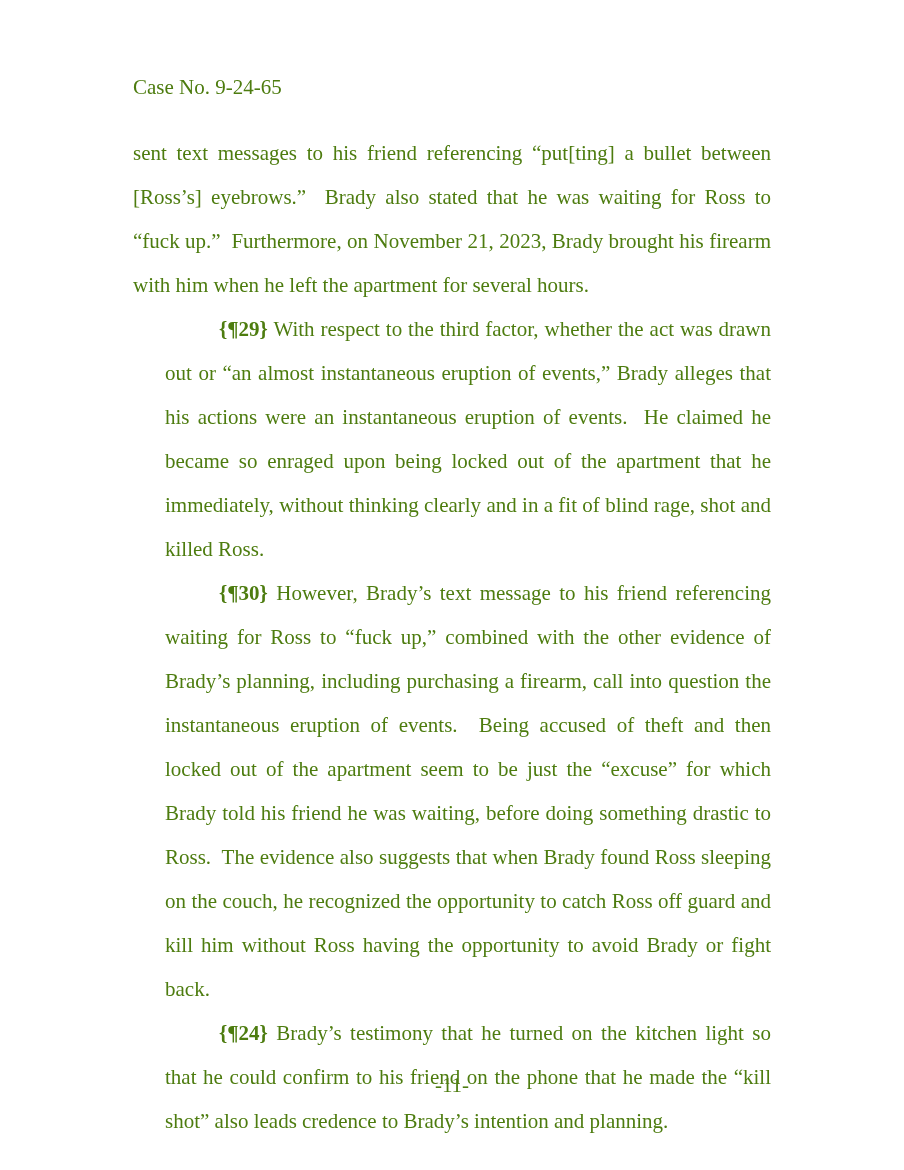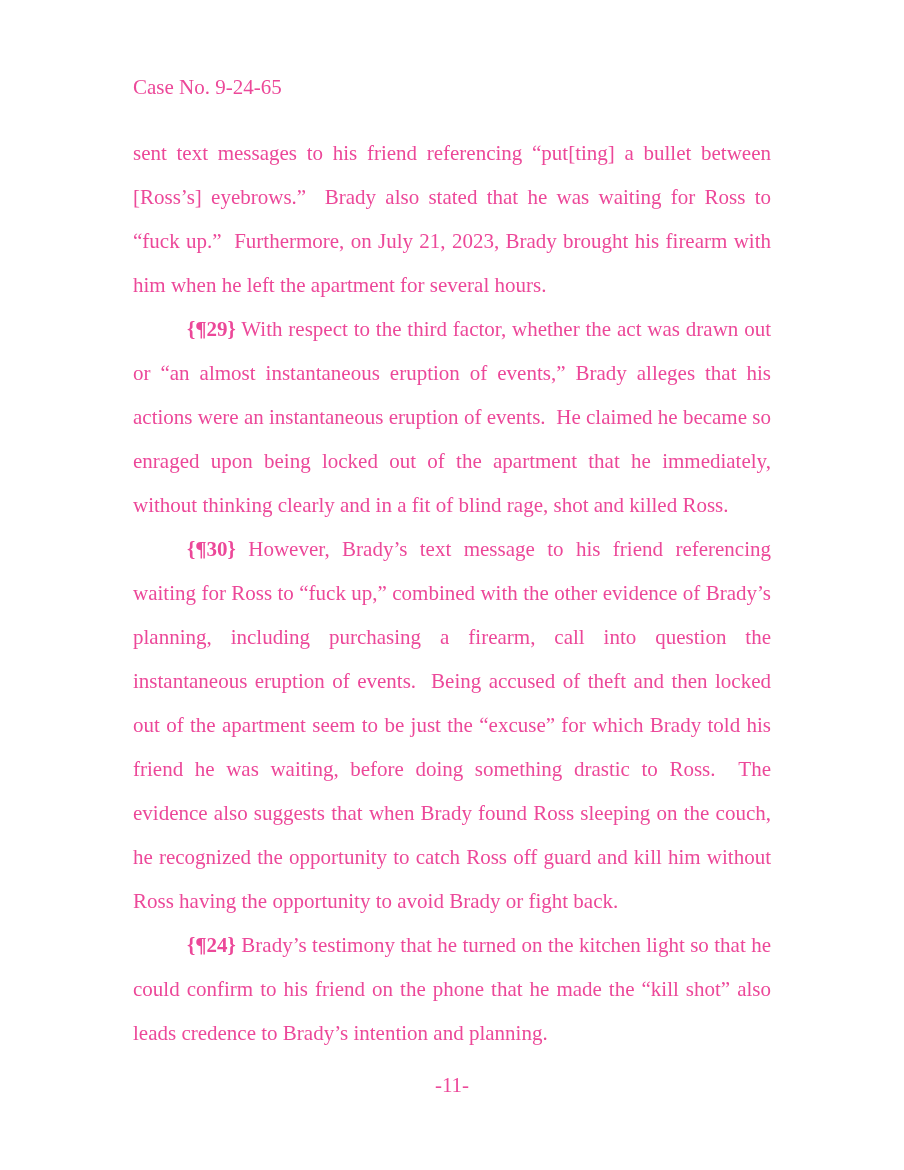--- a/index.html
+++ b/index.html
@@ -6,21 +6,21 @@
     margin: 0;
     padding: 0;
     background: #ffffff;
   }
   .page {
     position: relative;
     width: 904px;
     height: 1170px;
     background: #ffffff;
     font-family: "Liberation Serif", "DejaVu Serif", serif;
-    color: #ec4899;
+    color: #4d7c0f;
     overflow: hidden;
   }
   .case-no {
     position: absolute;
     left: 133px;
     top: 74px;
     font-size: 21px;
     line-height: 26px;
   }
   .doc-body {
@@ -31,20 +31,21 @@
   }
   .doc-body p {
     margin: 0;
     font-size: 21px;
     line-height: 44px;
     text-align: justify;
     white-space: pre-wrap;
   }
   .doc-body p.indented {
     text-indent: 54px;
+    margin-left: 32px;
   }
   .para-label {
     font-weight: bold;
   }
   .page-footer {
     position: absolute;
     left: 0;
     top: 1072px;
     width: 904px;
     text-align: center;
@@ -54,21 +55,21 @@
 </style>
 </head>
 <body>
 
 <div class="page">
 
   <div class="case-no">Case No. 9-24-65</div>
 
   <div class="doc-body">
 
-    <p><span>sent text messages to his friend referencing “put[ting] a bullet between [Ross’s] eyebrows.”  Brady also stated that he was waiting for Ross to “fuck up.”  Furthermore, on July 21, 2023, Brady brought his firearm with him when he left the apartment for several hours.</span></p>
+    <p><span>sent text messages to his friend referencing “put[ting] a bullet between [Ross’s] eyebrows.”  Brady also stated that he was waiting for Ross to “fuck up.”  Furthermore, on November 21, 2023, Brady brought his firearm with him when he left the apartment for several hours.</span></p>
 
     <p class="indented"><span class="para-label">{¶29}</span><span> With respect to the third factor, whether the act was drawn out or “an almost instantaneous eruption of events,” Brady alleges that his actions were an instantaneous eruption of events.  He claimed he became so enraged upon being locked out of the apartment that he immediately, without thinking clearly and in a fit of blind rage, shot and killed Ross.</span></p>
 
     <p class="indented"><span class="para-label">{¶30}</span><span> However, Brady’s text message to his friend referencing waiting for Ross to “fuck up,” combined with the other evidence of Brady’s planning, including purchasing a firearm, call into question the instantaneous eruption of events.  Being accused of theft and then locked out of the apartment seem to be just the “excuse” for which Brady told his friend he was waiting, before doing something drastic to Ross.  The evidence also suggests that when Brady found Ross sleeping on the couch, he recognized the opportunity to catch Ross off guard and kill him without Ross having the opportunity to avoid Brady or fight back.</span></p>
 
     <p class="indented"><span class="para-label">{¶24}</span><span> Brady’s testimony that he turned on the kitchen light so that he could confirm to his friend on the phone that he made the “kill shot” also leads credence to Brady’s intention and planning.</span></p>
 
   </div>
 
   <div class="page-footer">-11-</div>

